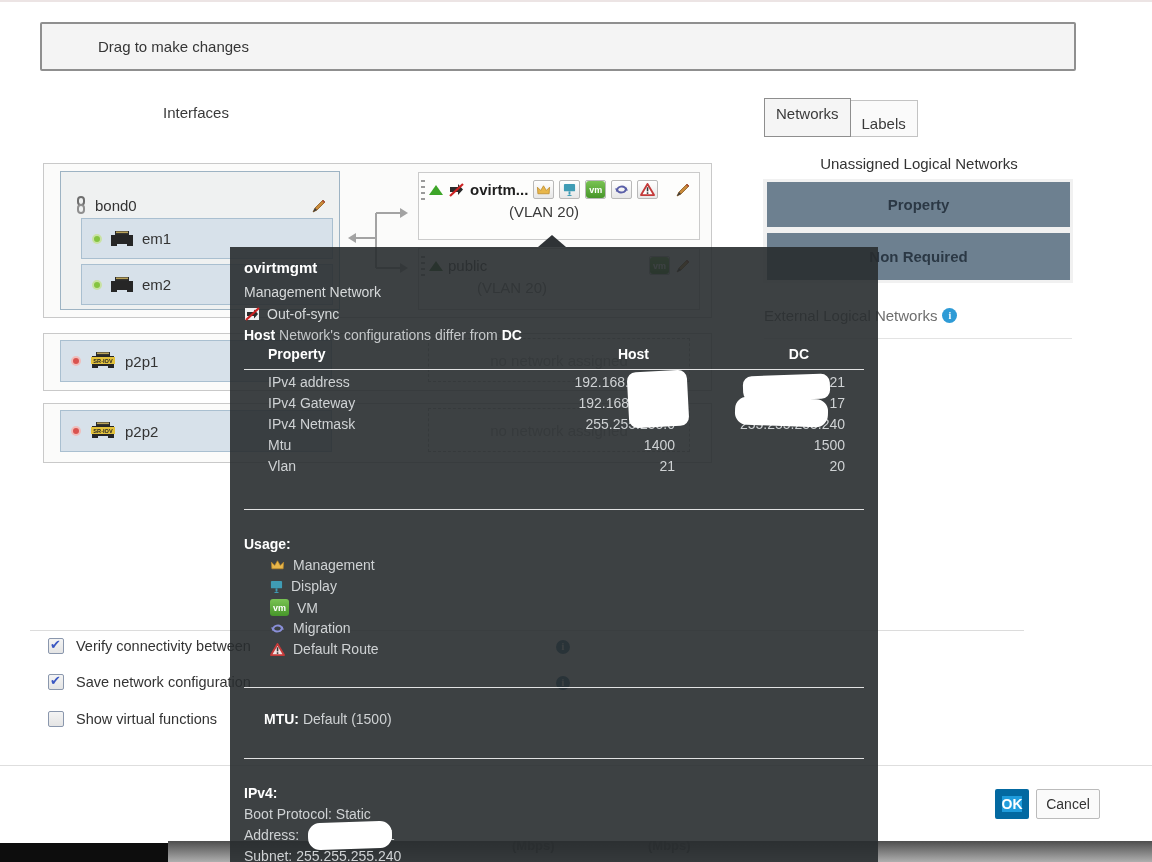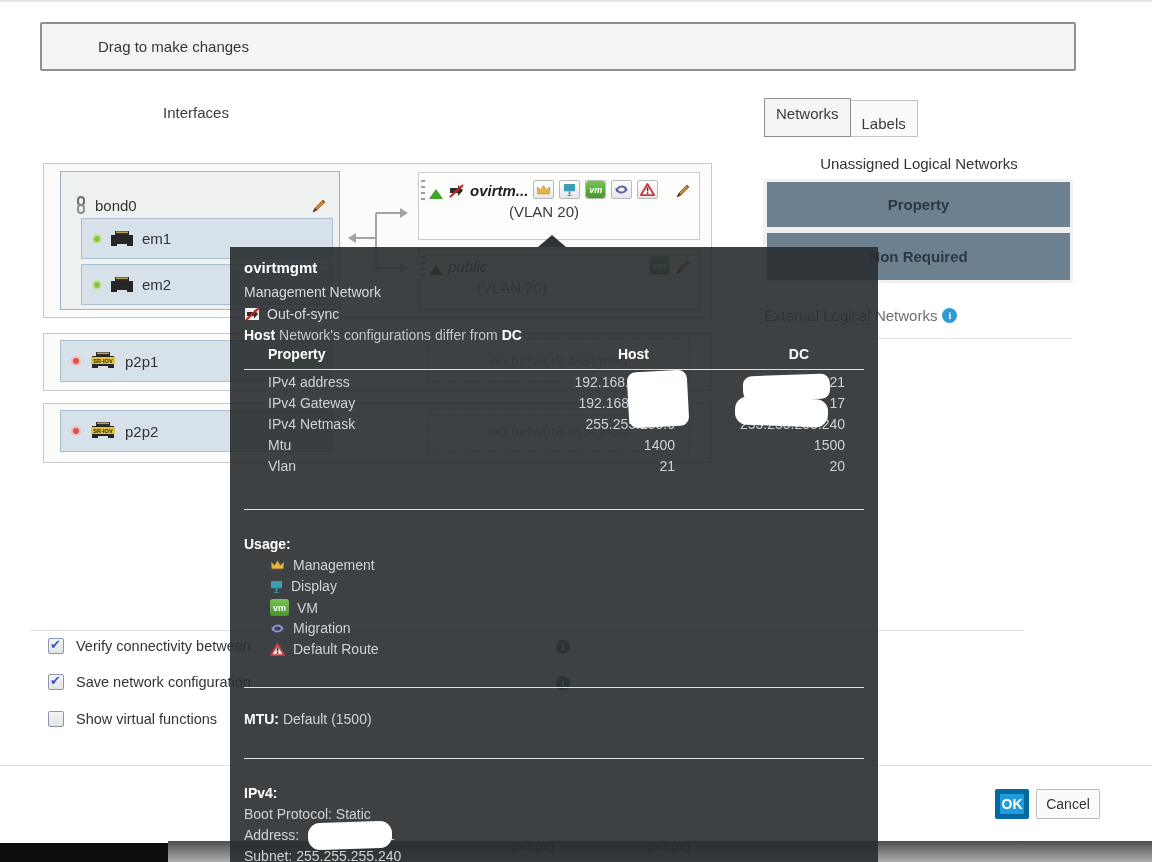--- a/index.html
+++ b/index.html
@@ -60,21 +60,21 @@
   .pchip1 { left:60px; top:340px; } .pchip2 { left:60px; top:410px; }
 
   .dot { width:10px; height:10px; border-radius:50%; flex:none; }
   .dot-up   { background:#85c440; border:2px solid #c9e2a4; }
   .dot-down { background:#d9534f; border:2px solid #f0bdbb; }
 
   
   .netbox { left:418px; width:282px; background:#fdfdfc; border:1px solid #cbcbcb; }
   .netA { top:172px; height:68px; }
   .netB { top:248px; height:62px; }
-  .net-row1 { display:flex; align-items:flex-end; padding:7px 8px 0 10px; gap:5px;font-style:italic; }
+  .net-row1 { display:flex; align-items:center; padding:7px 8px 0 10px; gap:5px; }
   .net-name { font-size:15px; font-weight:bold; color:#1f1f1f; white-space:nowrap; }
   .net-name2 { font-size:15px; color:#4f4f4f; }
   .vlan { font-size:15px; font-weight:normal; color:#3a3a3a; margin:4px 0 0 60px; width:130px; text-align:center; }
   .vlan2 { color:#8a8a8a; margin-left:28px; }
   .grip { position:absolute; left:2px; top:7px; width:4px; height:22px;
           background:repeating-linear-gradient(to bottom,#9a9a9a 0 2px,transparent 2px 6px); }
   .tri-up { width:0; height:0; border-left:7px solid transparent; border-right:7px solid transparent;
             border-bottom:10px solid #3da528; flex:none; }
   .tri-dim { border-bottom-color:#39702c; }
   .badge { width:21px; height:19px; border:1px solid #b9b9b9; border-radius:2px; flex:none;
@@ -94,21 +94,21 @@
   .cb { width:16px; height:16px; border:1px solid #8a97ad; background:linear-gradient(#f4f4f4,#e4e4e4);
         border-radius:2px; position:relative; flex:none; }
   .cb.on::after { content:"\2714"; position:absolute; left:1px; top:-2px; font-size:13px; color:#3a57c2; }
   .cb-label { font-size:14.5px; color:#333; }
   .chk-info1 { left:556px; top:640px; } .chk-info2 { left:556px; top:676px; }
 
   
   .foot-hr { left:0; top:765px; width:1152px; border-top:1px solid #dedede; }
   .btn { height:30px; border-radius:2px; display:flex; align-items:center; justify-content:center;
          font-size:14px; }
-  .btn-ok { left:995px; top:789px; width:34px; background:#1f9cdc; border:5px solid #0369a1;
+  .btn-ok { left:995px; top:789px; width:34px; background:#1f9cdc; border:7px solid #0369a1;
             color:#fff; font-weight:bold; }
   .btn-cancel { left:1036px; top:789px; width:64px; background:#fafafa; border:1px solid #bbb; color:#333; }
 
   
   .band { left:168px; top:841px; width:984px; height:21px; background:linear-gradient(#4e4e4e,#aeaeae); }
   .blackbar { left:0; top:843px; width:168px; height:19px; background:#0d0d0d; }
   .mbps { top:838px; font-size:13px; font-weight:bold; color:#3c3c3c; }
   .mbps1 { left:512px; } .mbps2 { left:648px; }
 
   
@@ -133,21 +133,21 @@
   .c-dc   { width:170px; text-align:right; }
   .hd-host { padding-right:26px; } .hd-dc { padding-right:36px; }
   .tt-hr { left:14px; width:620px; border-top:1px solid rgba(255,255,255,0.85); }
   .hr1 { top:122px; } .hr2 { top:262px; } .hr3 { top:440px; } .hr4 { top:511px; }
   .row0 { top:127px; } .row1 { top:148px; } .row2 { top:169px; } .row3 { top:190px; } .row4 { top:211px; }
   .sp46 { display:inline-block; width:46px; }
   .sp80 { display:inline-block; width:80px; }
   .tt-usage-label { top:289px; font-weight:bold; color:#fff; }
   .tt-u { left:40px; display:flex; align-items:center; gap:8px; color:#cfd2d4; }
   .u0 { top:310px; } .u1 { top:331px; } .u2 { top:352px; } .u3 { top:373px; } .u4 { top:394px; }
-  .tt-mtu { top:464px; } .tt-mtu b { color:#fff; }
+  .tt-mtu { top:464px; } .tt-mtu b { color:#fff;margin-left:20px; }
   .tt-ipv4 { top:538px; font-weight:bold; color:#fff; }
   .tt-boot { top:559px; } .tt-addr { top:580px; } .tt-subnet { top:601px; }
   .redact { position:absolute; background:#fff; border-radius:9px; z-index:12; }
   .rb-host { left:398px; top:124px; width:60px; height:56px; transform:rotate(-3deg); }
   .rb-dc0  { left:513px; top:128px; width:87px; height:25px; transform:rotate(-2deg); }
   .rb-dc1  { left:505px; top:151px; width:93px; height:28px; transform:rotate(2deg); border-radius:12px; }
   .rb-addr { left:78px;  top:575px; width:84px; height:27px; transform:rotate(-2deg); border-radius:12px; }
 
   svg { display:block; }
   .icon { flex:none; display:inline-flex; align-items:center; justify-content:center; }

